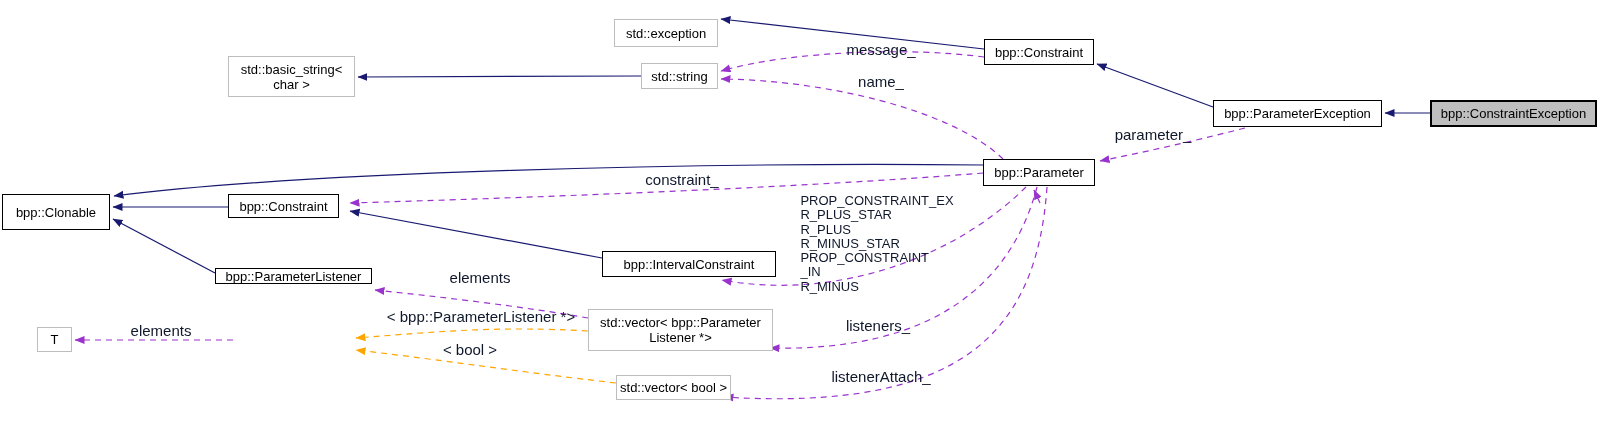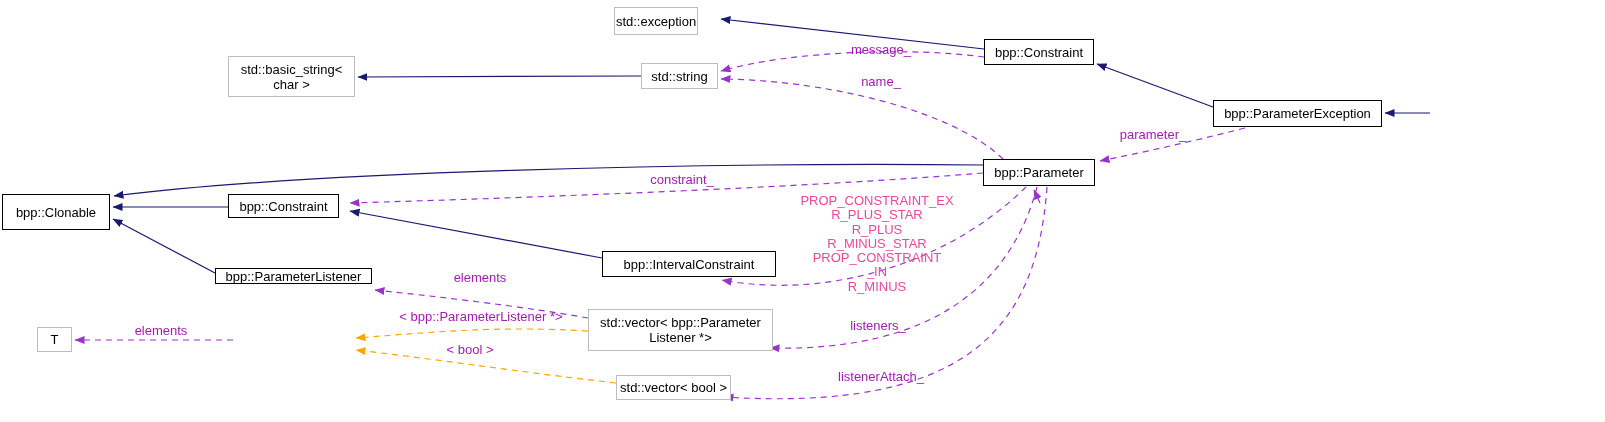--- a/index.html
+++ b/index.html
@@ -12,25 +12,25 @@
   .node {
     position:absolute; box-sizing:border-box;
     background:#ffffff; border:1px solid #000000;
     display:flex; flex-direction:column; align-items:center; justify-content:center;
     font-size:13px; line-height:15px; text-align:center; white-space:nowrap;
   }
   .node.std { border-color:#bdbdbd; }
   .node.current { background:#bfbfbf; border:2px solid #000; }
   .elabel {
     position:absolute; transform:translate(-50%,-50%);
-    font-size:13px; white-space:nowrap; color:#a21caf;
+    font-size:15px; white-space:nowrap; color:#0f172a;
   }
   .elabel-block {
     position:absolute; transform:translateX(-50%);
-    font-size:13px; line-height:14.3px; text-align:center; color:#ec4899;
+    font-size:13px; line-height:14.3px; color:#0f172a;
   }
   path.inherit { stroke:#191970; stroke-width:1.2; fill:none; }
   path.usage   { stroke:#9a32cd; stroke-width:1.2; fill:none; stroke-dasharray:6,5; }
   path.tmpl    { stroke:#ffa500; stroke-width:1.2; fill:none; stroke-dasharray:6,5; }
 </style>
 </head>
 <body>
 
 <div id="canvas">
 
@@ -64,41 +64,44 @@
     <path class="usage" marker-end="url(#arr-purple)" d="M1037,187 C1012,282 935,352 770,348"></path>
     <path class="usage" marker-end="url(#arr-purple)" d="M1047,187 C1037,330 965,412 724,397"></path>
     <path class="usage" marker-end="url(#arr-purple)" d="M588,318 C520,306 440,297 375,290"></path>
     <path class="usage" marker-end="url(#arr-purple)" d="M233,340 L75,340"></path>
     <path class="usage" marker-end="url(#arr-purple)" d="M1040,203 L1034,190"></path>
 
     <path class="tmpl" marker-end="url(#arr-orange)" d="M588,331 C500,326 445,331 356,338"></path>
     <path class="tmpl" marker-end="url(#arr-orange)" d="M616,383 C520,372 450,361 356,350"></path>
   </svg>
 
-  <div class="node std" style="left:614px;top:7px;width:84px;height:28px">
+  <div class="node std" style="left:614px;top:19px;width:104px;height:28px">
     <span>std::exception</span>
   </div>
 
   <div class="node std" style="left:228px;top:56px;width:127px;height:41px">
     <span>std::basic_string&lt;</span>
     <span>char &gt;</span>
   </div>
 
   <div class="node std" style="left:641px;top:63px;width:77px;height:26px">
     <span>std::string</span>
   </div>
 
   <div class="node" style="left:984px;top:39px;width:110px;height:26px">
     <span>bpp::Constraint</span>
   </div>
 
   <div class="node" style="left:1213px;top:100px;width:169px;height:27px">
     <span>bpp::ParameterException</span>
   </div>
 
+  <div class="node current" style="left:1430px;top:100px;width:167px;height:27px">
+    <span>bpp::ConstraintException</span>
+  </div>
 
   <div class="node" style="left:983px;top:159px;width:112px;height:27px">
     <span>bpp::Parameter</span>
   </div>
 
   <div class="node" style="left:2px;top:194px;width:108px;height:36px">
     <span>bpp::Clonable</span>
   </div>
 
   <div class="node" style="left:228px;top:194px;width:111px;height:24px">

